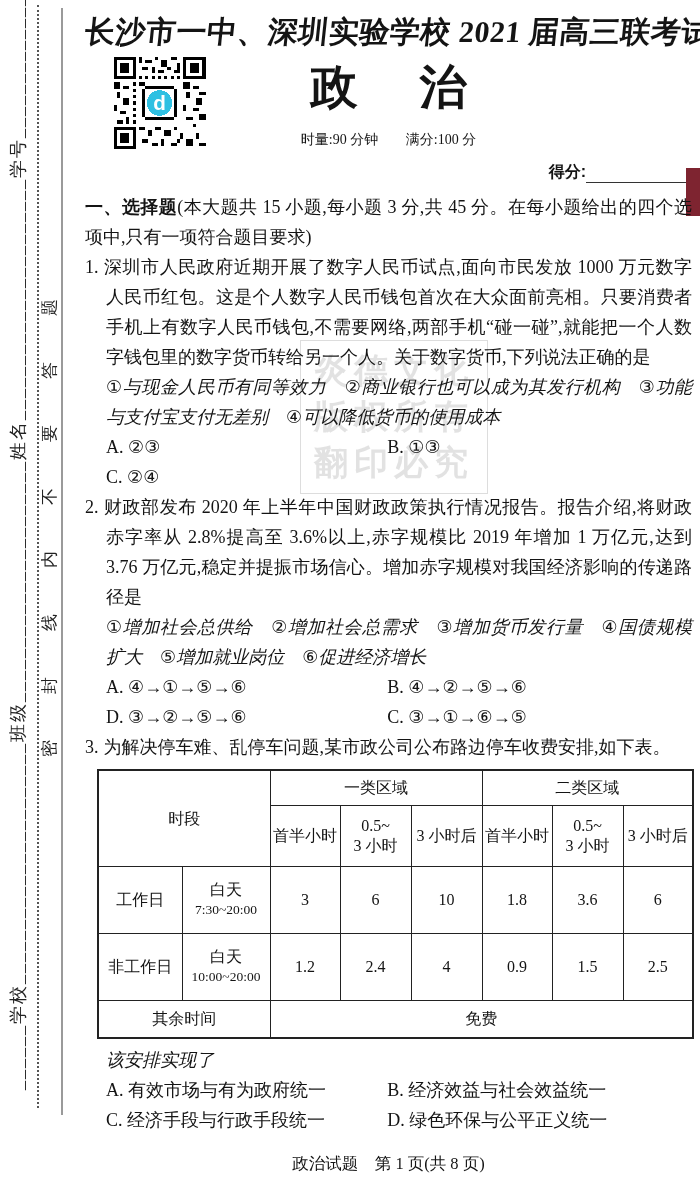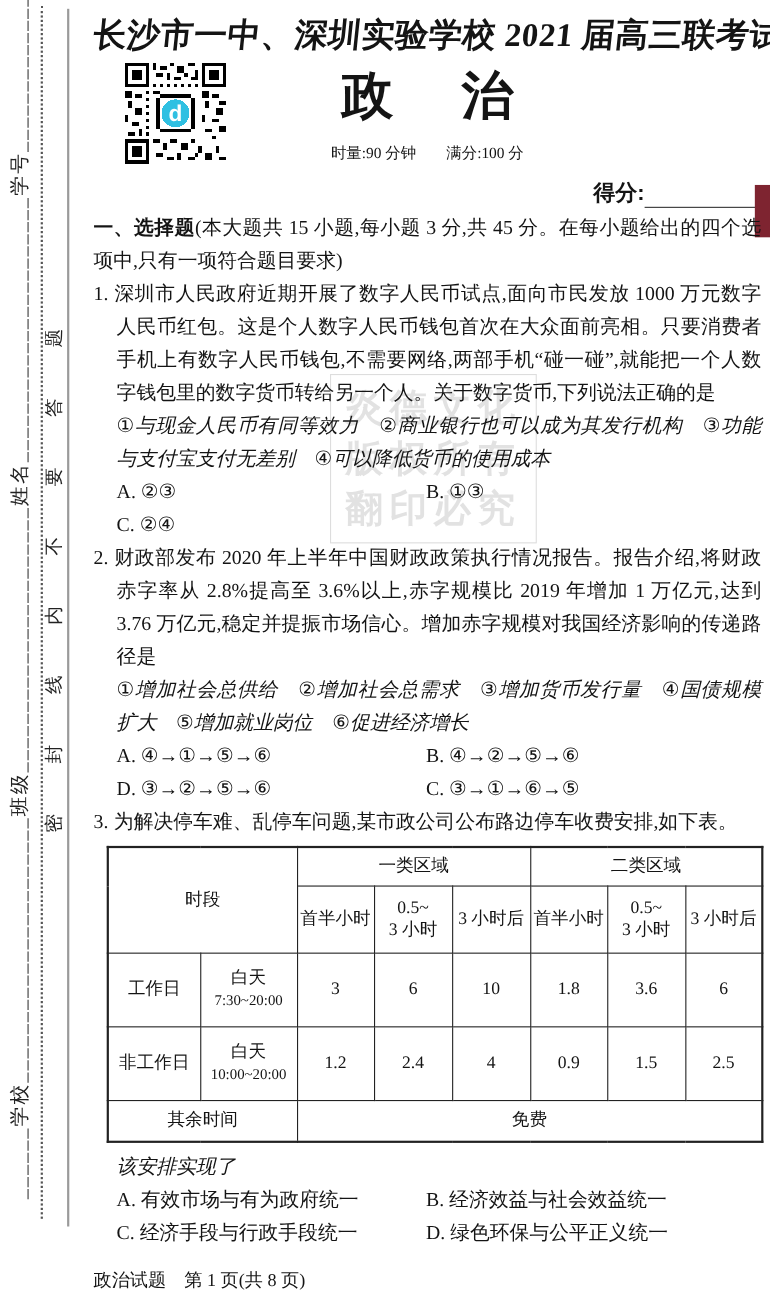--- a/index.html
+++ b/index.html
@@ -24,21 +24,21 @@
 
   
   .exam-title{position:absolute;left:85px;top:12px;width:607px;text-align:center;
        font-size:30px;font-weight:900;transform:skewX(-6deg);letter-spacing:0.5px;white-space:nowrap;}
   .qr{position:absolute;left:113px;top:57px;width:93px;height:92px;}
   .subject{position:absolute;left:85px;top:56px;width:607px;display:flex;
        justify-content:center;gap:62px;font-size:47px;font-weight:bold;}
   .meta-line{position:absolute;left:85px;top:131px;width:607px;text-align:center;font-size:14px;}
   .meta-line span{margin:0 12px;}
   .score-line{position:absolute;left:85px;top:162px;width:607px;text-align:right;
-       font-family:"Liberation Sans","DejaVu Sans",sans-serif;font-weight:bold;font-size:20px;}
+       font-family:"Liberation Sans","DejaVu Sans",sans-serif;font-weight:bold;font-size:16px;}
   .score-blank{display:inline-block;width:106px;border-bottom:1.5px solid #333;height:20px;vertical-align:bottom;}
   .score-bar{position:absolute;right:0;top:168px;}
 
   
   .content{position:absolute;left:85px;top:192px;width:607px;z-index:1;
        font-size:18px;line-height:30px;text-align:justify;}
   .content p{margin:0;}
   .section-head .sec-title{font-family:"Liberation Sans","DejaVu Sans",sans-serif;font-weight:bold;}
   .q-text{padding-left:21px;text-indent:-21px;}
   .q-num{margin-right:5px;}
@@ -53,21 +53,21 @@
   table.fee{border:2px solid #222;}
   .sub-cell{white-space:pre-line;}
   .time-sub{font-size:13.5px;white-space:nowrap;}
   tr.hr1 td{height:32px;}
   tr.hr2 td{height:58px;}
   tr.dr1 td{height:64px;}
   tr.dr2 td{height:64px;}
   tr.lr td{height:34px;}
 
   
-  .footer{position:absolute;left:85px;top:1153px;width:607px;text-align:left;font-size:16.5px;}
+  .footer{position:absolute;left:85px;top:1153px;width:607px;text-align:center;font-size:16.5px;}
 </style>
 </head>
 <body>
 
 <div class="page">
 
   <div class="rot student-fields">______学校______________________班级______________________姓名______________________学号______________________</div>
   <div class="dotted-line"></div>
   <div class="rot seal-text">密封线内不要答题</div>
   <div class="solid-line"></div>

